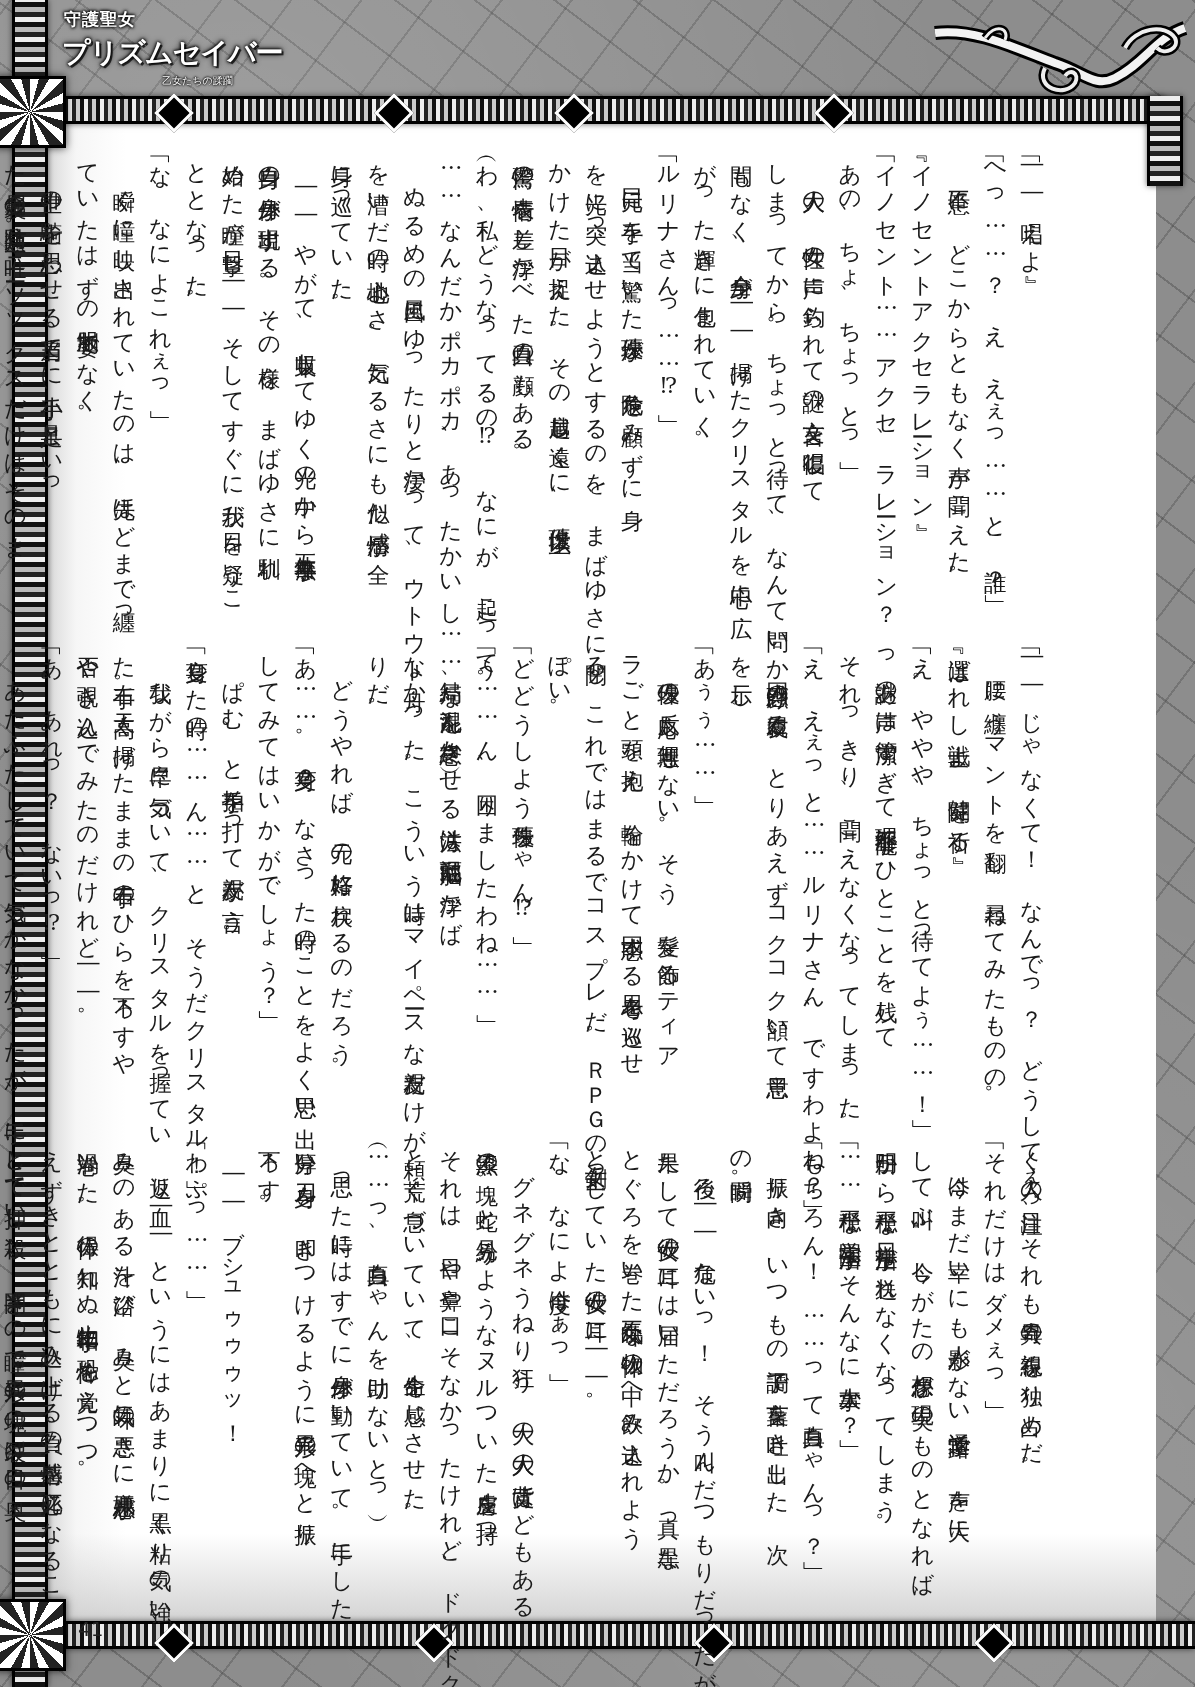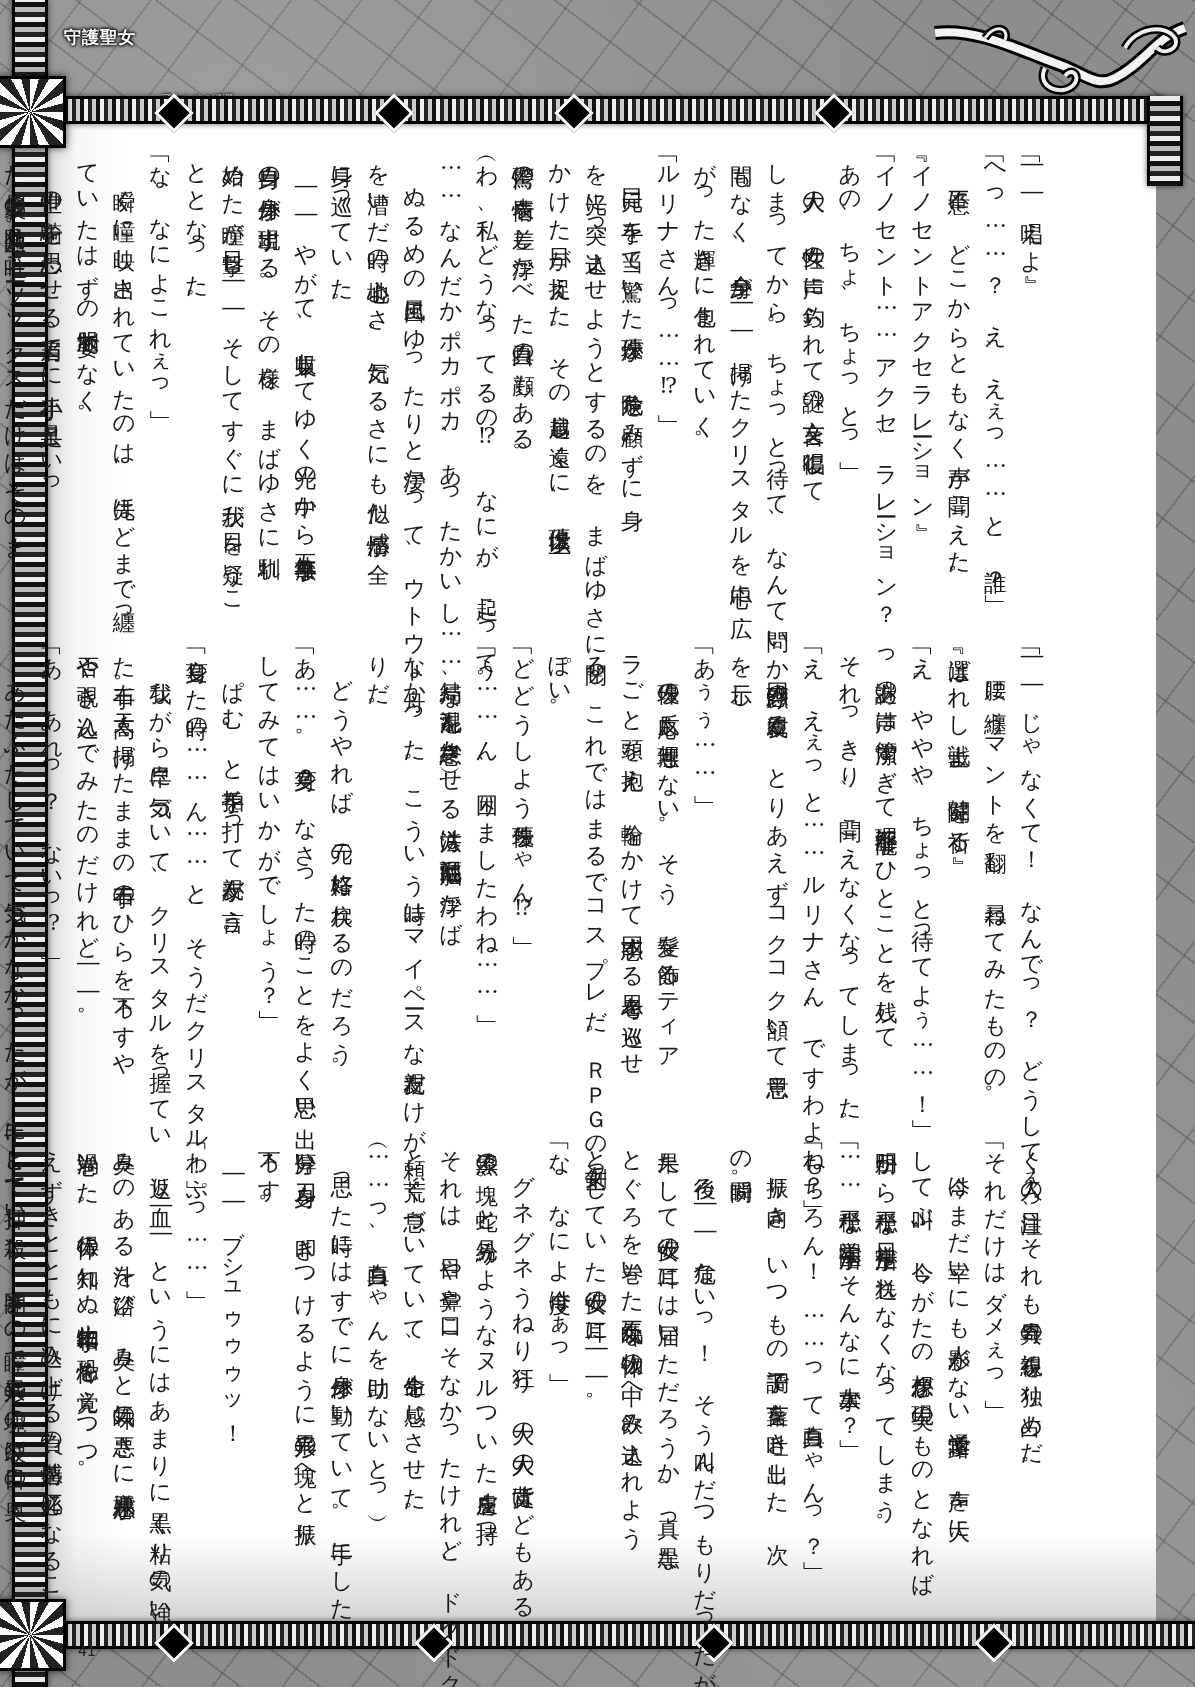--- a/index.html
+++ b/index.html
@@ -50,21 +50,21 @@
     border: 3px solid #000; box-shadow: 0 0 8px rgba(0,0,0,0.7);
   }
   .corner-tl { left: -6px; top: 76px; }
   .corner-bl { left: -6px; bottom: 16px; }
   .diamond {
     position: absolute; width: 22px; height: 22px; background: #000;
     border: 3px solid #fff; transform: rotate(45deg);
   }
   
   .logo {
-    position: absolute; left: 62px; top: 22px; width: 240px; height: 90px;
+    position: absolute; left: 62px; top: 4px; width: 240px; height: 90px;
   }
   .logo-sub {
     position: absolute; left: 2px; top: 4px; font-size: 17px; font-weight: bold;
     color: #fff; text-shadow: 0 0 3px #000, 0 0 3px #000, 0 0 4px #000; letter-spacing: 1px;
   }
   .logo-main {
     position: absolute; left: 0; top: 30px; font-size: 28px; font-weight: bold;
     color: #fff; letter-spacing: -1px;
     text-shadow: 0 0 3px #000, 0 0 3px #000, 0 0 6px #000, 2px 2px 0 #333;
     font-family: "DejaVu Sans", sans-serif;
@@ -81,32 +81,33 @@
     position: absolute; left: 70px; width: 980px;
     writing-mode: vertical-rl; text-orientation: upright;
     font-size: 22.5px; line-height: 36.3px; letter-spacing: 1.9px;
     color: #1a1a1a;
   }
   .tier p { margin: 0; white-space: pre; }
   .tier-1 { top: 148px; height: 410px; }
   .tier-2 { top: 640px; height: 410px; }
   .tier-3 { top: 1135px; height: 410px; }
   .page-number {
-    position: absolute; left: 78px; top: 1617px; font-size: 14px;
-    font-family: "DejaVu Sans", sans-serif; color: #222; margin-top: 26px;
+    position: absolute; left: 78px; top: 1617px; font-size: 20px;
+    font-family: "DejaVu Sans", sans-serif; color: #222;
   }
 </style>
 </head>
 <body>
 
 <div class="bg"></div>
 <div class="paper"></div>
 
 <div class="logo">
   <span class="logo-sub">守護聖女</span>
+  <span class="logo-main">プリズムセイバー</span>
   <span class="logo-tag">乙女たちの蹂躙</span>
 </div>
 
 <svg class="flourish" viewBox="0 0 300 100">
   <path d="M40 25 C80 20,120 40,160 55 C190 65,200 80,220 70 C250 55,260 30,290 20" stroke="#000" stroke-width="14" fill="none"></path>
   <path d="M40 25 C80 20,120 40,160 55 C190 65,200 80,220 70 C250 55,260 30,290 20" stroke="#f2f2f2" stroke-width="8" fill="none"></path>
   <path d="M150 60 C140 80,170 90,180 75 C185 65,175 60,170 68" stroke="#000" stroke-width="9" fill="none"></path>
   <path d="M150 60 C140 80,170 90,180 75 C185 65,175 60,170 68" stroke="#eee" stroke-width="4" fill="none"></path>
   <path d="M230 40 C240 20,270 15,280 30 C285 40,270 48,262 40" stroke="#000" stroke-width="9" fill="none"></path>
   <path d="M230 40 C240 20,270 15,280 30 C285 40,270 48,262 40" stroke="#eee" stroke-width="4" fill="none"></path>

